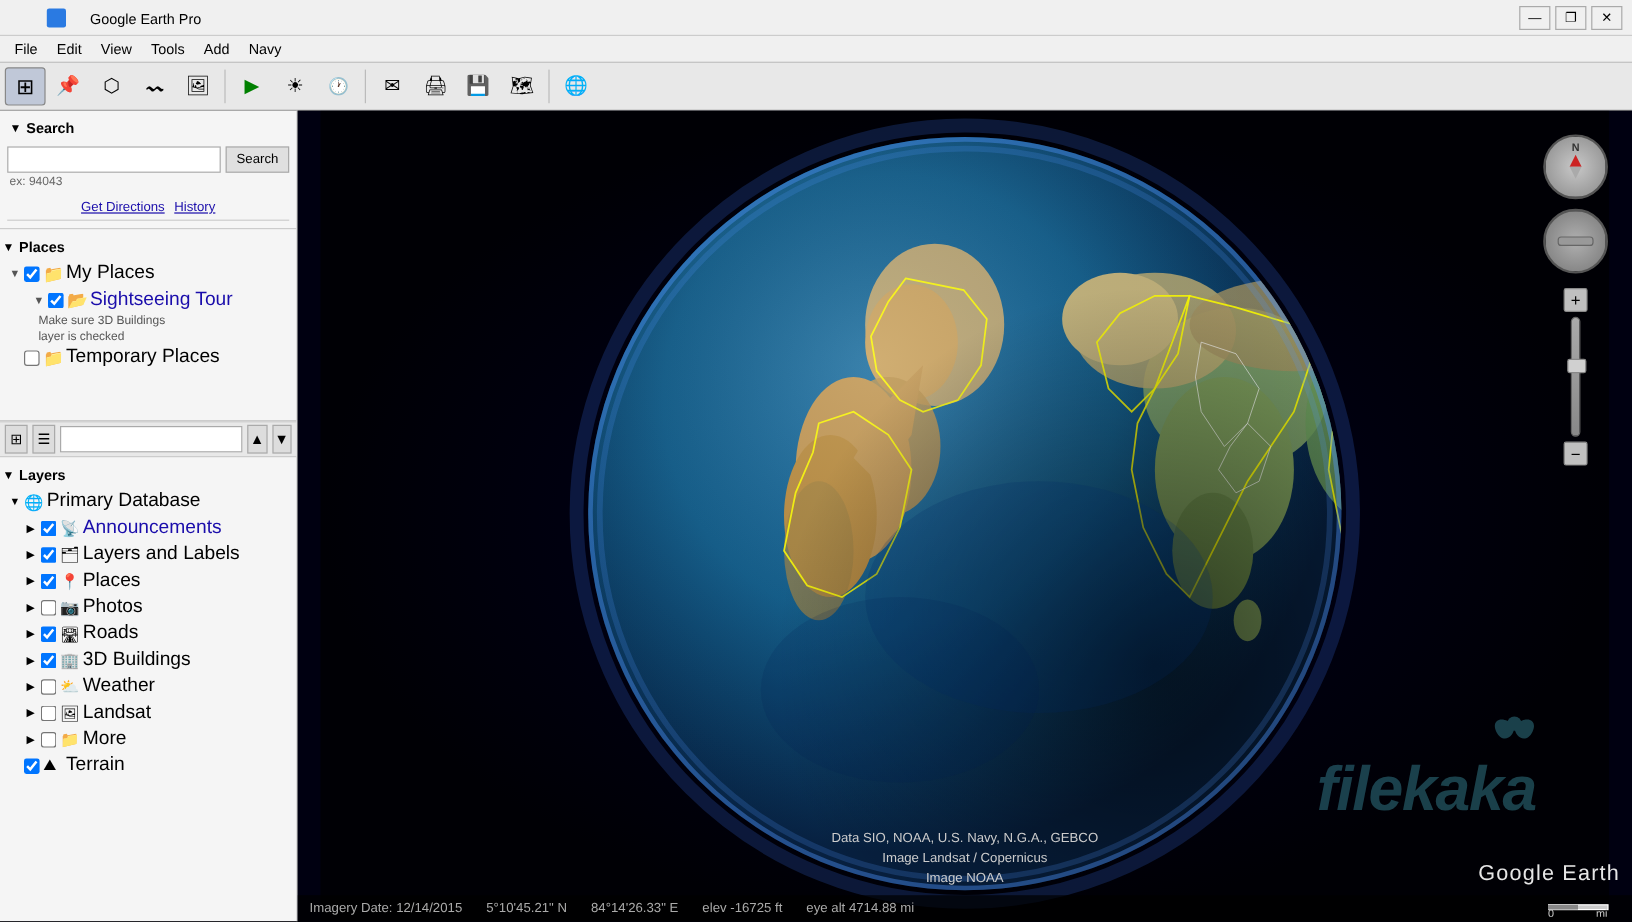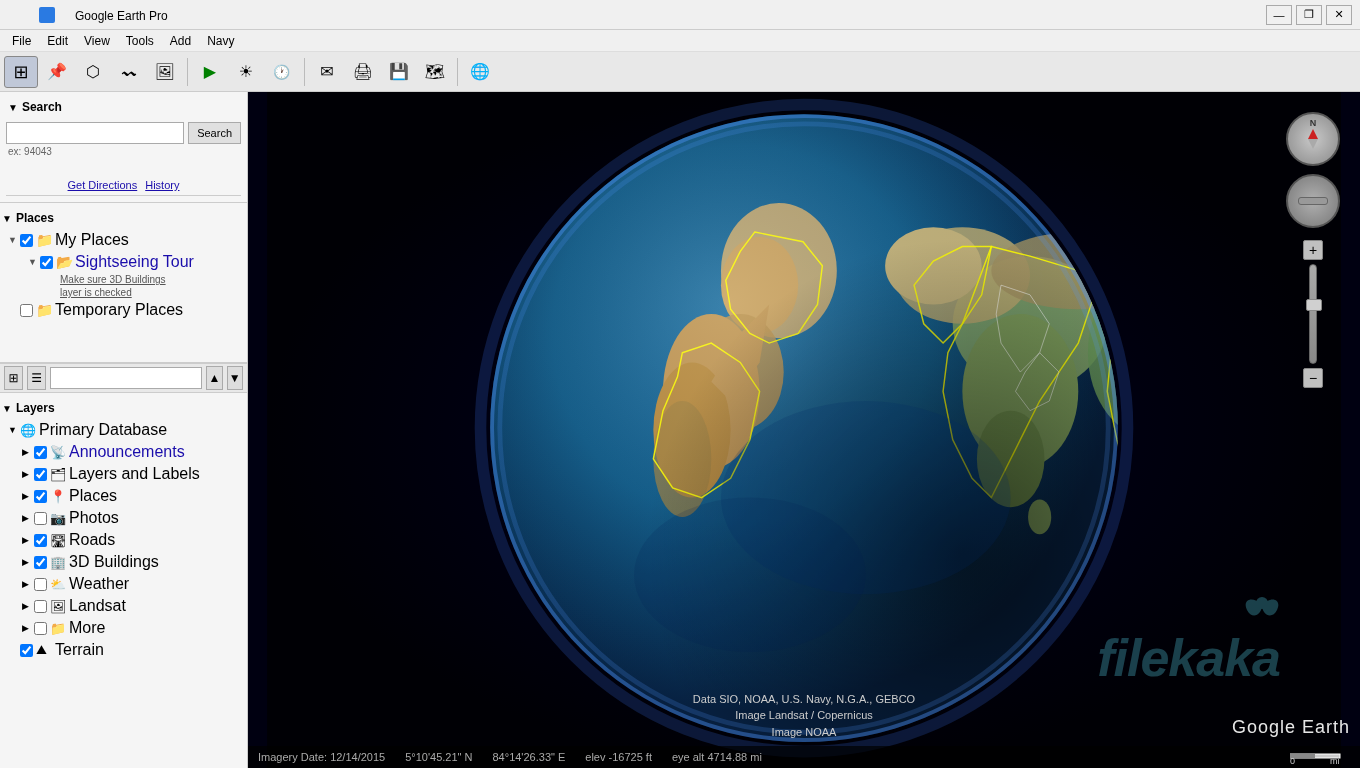--- a/index.html
+++ b/index.html
@@ -52,37 +52,37 @@
     }
     .section-header .arrow { font-size: 10px; }
     .search-row { display: flex; gap: 4px; margin-top: 4px; }
     .search-input {
       flex: 1; height: 22px; border: 1px solid #aaa; padding: 0 4px; font-size: 11px; background: white;
     }
     .search-btn {
       padding: 2px 8px; font-size: 11px; background: #e0e0e0; border: 1px solid #aaa; cursor: pointer;
     }
     .search-hint { font-size: 10px; color: #666; margin-top: 2px; padding-left: 2px; }
-    .search-links { display: flex; gap: 8px; margin-top: 22px; justify-content: center; }
+    .search-links { display: flex; gap: 8px; margin-top: 10px; justify-content: center; }
     .search-link { color: #1a0dab; font-size: 11px; cursor: pointer; text-decoration: underline; }
     .search-divider { border-top: 1px solid #ccc; margin-top: 4px; }
 
     
     .places-section { flex: 0 0 auto; border-bottom: 1px solid #ccc; padding: 4px 0; min-height: 160px; }
     .tree-item {
       display: flex; align-items: center; padding: 2px 4px; cursor: pointer; user-select: none;
       white-space: nowrap; overflow: hidden;
     }
     .tree-indent { display: inline-block; }
     .tree-arrow { width: 12px; font-size: 9px; color: #555; }
     .tree-checkbox { width: 14px; height: 14px; margin-right: 3px; }
     .tree-icon { width: 16px; height: 16px; margin-right: 3px; font-size: 14px; }
     .tree-label { font-size: 16px; }
     .tree-label.link { color: #1a0dab; }
-    .tree-sub-text { font-size: 10px; color: #555; padding-left: 60px; line-height: 1.3; text-decoration: underline; }
+    .tree-sub-text { font-size: 10px; color: #555; padding-left: 32px; line-height: 1.3; }
 
     
     .places-toolbar {
       height: 30px; background: #e8e8e8; border-top: 1px solid #ccc; border-bottom: 1px solid #ccc;
       display: flex; align-items: center; padding: 0 4px; gap: 4px;
     }
     .places-search { flex: 1; height: 22px; border: 1px solid #aaa; padding: 0 4px; font-size: 11px; background: white; }
     .places-nav-btn {
       width: 24px; height: 24px; background: #ddd; border: 1px solid #aaa; cursor: pointer;
       font-size: 12px; display: flex; align-items: center; justify-content: center;

